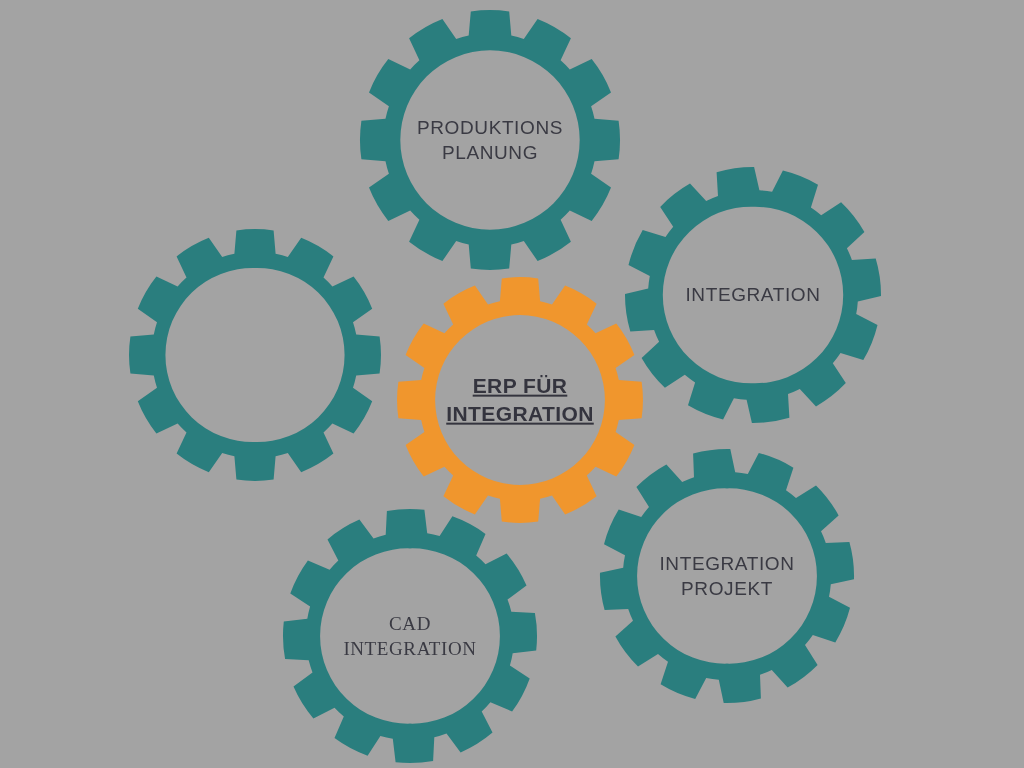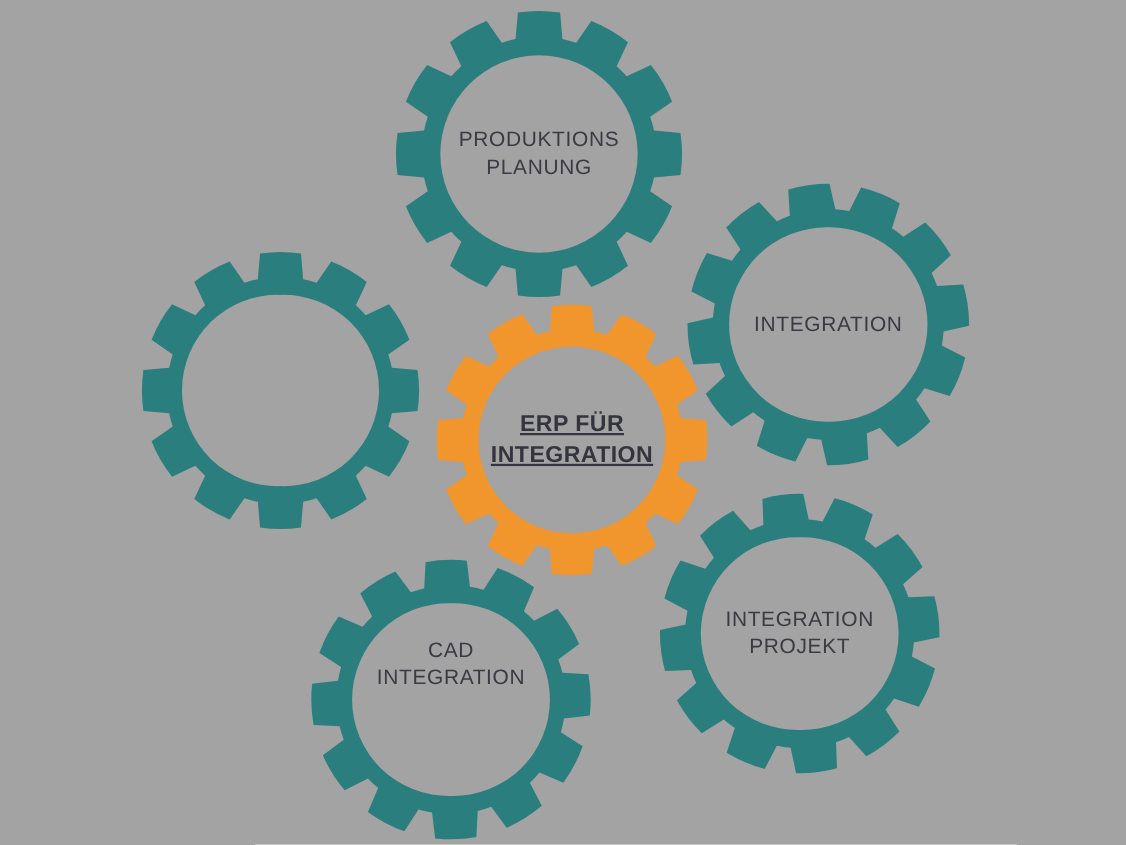--- a/index.html
+++ b/index.html
@@ -75,18 +75,18 @@
         <div class="label-line">INTEGRATION</div>
       </div>
       <div class="gear-label hub" style="left: 520px; top: 400px; width: 163.74px; color: rgb(52, 52, 62);">
         <div class="label-line">ERP FÜR</div>
         <div class="label-line">INTEGRATION</div>
       </div>
       <div class="gear-label satellite" style="left: 727px; top: 576px; width: 169.26px; color: rgb(58, 58, 67);">
         <div class="label-line">INTEGRATION</div>
         <div class="label-line">PROJEKT</div>
       </div>
-      <div class="gear-label satellite" style="left: 410px; top: 604px; width: 169.26px; color: rgb(58, 58, 67);">
+      <div class="gear-label satellite" style="left: 410px; top: 636px; width: 169.26px; color: rgb(58, 58, 67); font-family: Liberation Serif, serif;">
         <div class="label-line">CAD</div>
         <div class="label-line">INTEGRATION</div>
       </div>
     </div>
 </div>
 
 </body></html>

